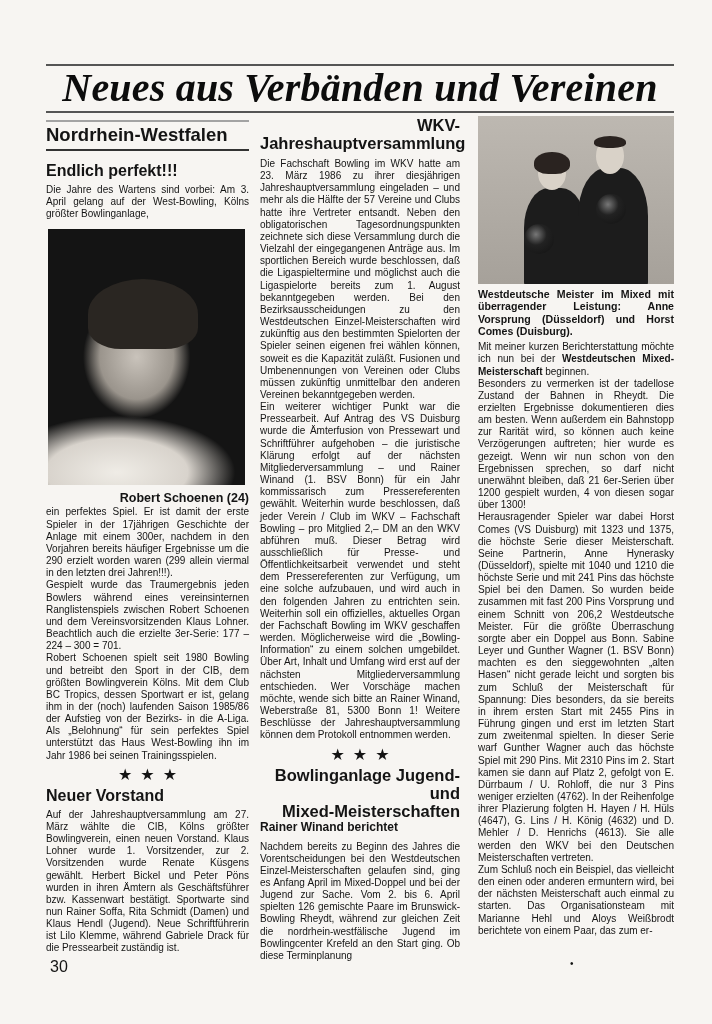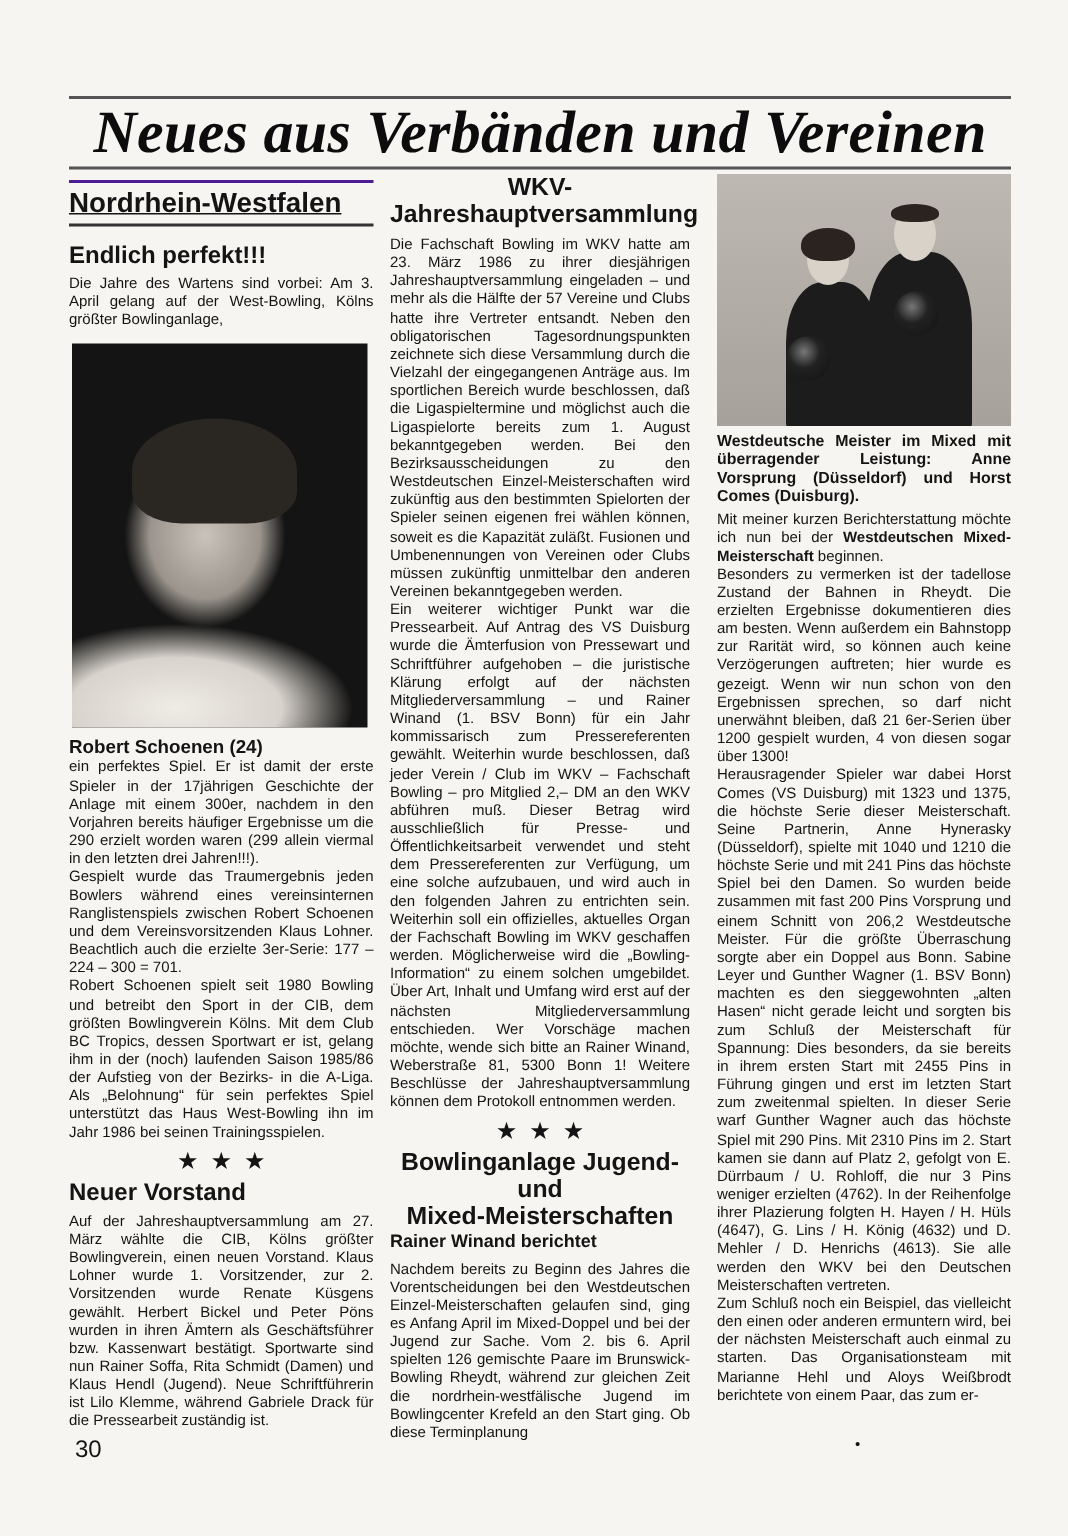--- a/index.html
+++ b/index.html
@@ -16,47 +16,47 @@
     position: absolute; left: 46px; top: 66px; width: 628px; height: 49px;
     font-family: "Liberation Serif", serif; font-style: italic; font-weight: bold;
     font-size: 40px; line-height: 44px; text-align: center; letter-spacing: 0.2px;
     color: #0c0c0c; white-space: nowrap;
   }
   .col { position: absolute; top: 116px; }
   .col1 { left: 46px; width: 203px; }
   .col2 { left: 260px; width: 200px; }
   .col3 { left: 478px; width: 196px; }
   .section-head {
-    border-top: 2px solid #4c1d95; border-bottom: 2px solid #333;
+    border-top: 2px solid #a3a3a3; border-bottom: 2px solid #333;
     font-weight: bold; font-size: 18.5px; line-height: 22px; padding: 2px 0 3px 0;
-    margin-top: 4px; text-align: left; white-space: nowrap; text-decoration: underline;
+    margin-top: 4px; text-align: left; white-space: nowrap;
   }
   .h2 { font-weight: bold; font-size: 16px; line-height: 19px; text-align: left; margin: 10px 0 4px 0; }
-  .h2b { font-weight: bold; font-size: 16.5px; line-height: 18px; text-align: center; margin: 2px 0 4px 0; }
+  .h2b { font-weight: bold; font-size: 16.5px; line-height: 18px; text-align: right; margin: 2px 0 4px 0; }
   .h3 { font-weight: bold; font-size: 12px; line-height: 15px; text-align: left; margin: 0 0 6px 0; }
   p { margin: 0; font-size: 10px; line-height: 12.15px; text-align: justify; }
   .photo1 {
     width: 197px; height: 256px; margin: 9px 0 6px 2px;
     background: radial-gradient(ellipse 34% 30% at 45% 50%, #c9c3bb 0%, #9a948c 55%, rgba(20,20,20,0) 80%),
                 radial-gradient(ellipse 60% 22% at 35% 95%, #efece6 0%, #d8d3cc 60%, rgba(20,20,20,0) 100%),
                 #141414;
     position: relative; overflow: hidden;
   }
   .photo1 .hair { position: absolute; left: 40px; top: 50px; width: 110px; height: 70px; border-radius: 50% 50% 30% 30%; background: #2a2622; }
   .photo2 {
     width: 196px; height: 168px; margin: 0 0 4px 0;
     background: linear-gradient(180deg, #bdb8b1, #a6a19a);
     position: relative; overflow: hidden;
   }
   .person { position: absolute; background: #1c1c1c; border-radius: 40% 40% 6px 6px; }
   .head { position: absolute; border-radius: 50%; background: #d9d2c8; }
   .hairf { position: absolute; border-radius: 50% 50% 40% 40%; background: #2a2320; }
   .ball { position: absolute; border-radius: 50%; background: radial-gradient(circle at 40% 35%, #777 0%, #222 40%, #111 100%); }
   .caption { font-weight: bold; font-size: 10.6px; line-height: 12.3px; text-align: justify; margin-bottom: 4px; }
-  .photo-caption { font-weight: bold; font-size: 12.5px; text-align: left; margin: 0 0 1px 0; }
+  .photo-caption { font-weight: bold; font-size: 12.5px; text-align: right; margin: 0 0 1px 0; }
   .stars { text-align: center; font-size: 16px; letter-spacing: 8px; margin: 4px 0 2px 8px; line-height: 18px; }
   .page-num { position: absolute; left: 50px; top: 958px; font-size: 16px; }
   .dot { position: absolute; left: 570px; top: 958px; font-size: 10px; }
 </style>
 </head>
 <body>
 
 <div class="rule-top"></div>
 <div class="masthead">Neues aus Verbänden und Vereinen</div>
 <div class="rule-bottom"></div>

